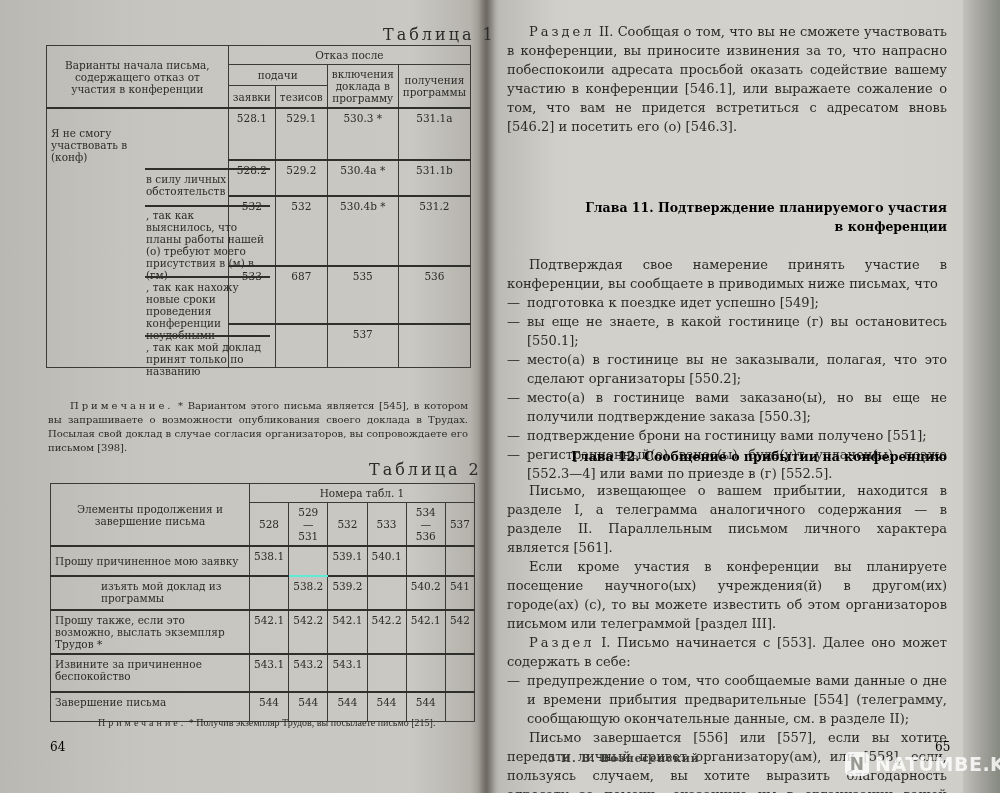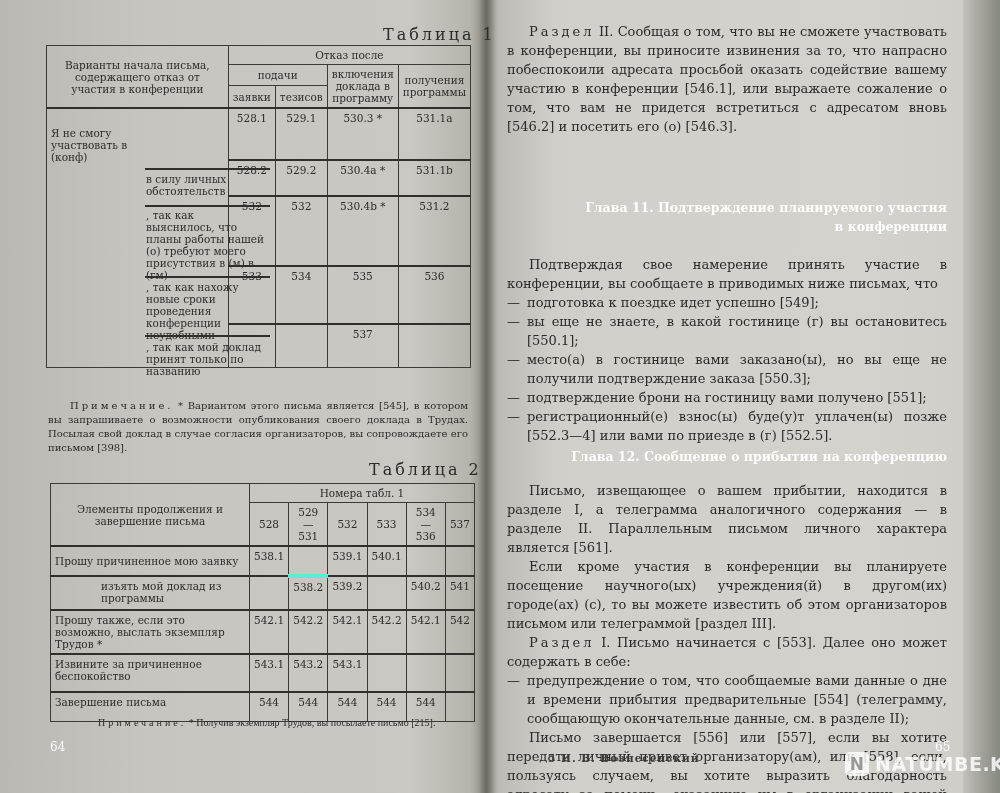--- a/index.html
+++ b/index.html
@@ -41,31 +41,31 @@
   table.book th { text-align: center; vertical-align: middle; }
   table.book td.num { text-align: center; }
   table.book .thick-top { border-top: 2px solid #2f2f2c; }
   .t1 { left: 46px; top: 45px; width: 425px; }
   .t2 { left: 50px; top: 483px; width: 425px; }
   .note {
     position: absolute; font-size: 10px; line-height: 14px; color: #2b2b29;
     text-align: justify;
   }
   .spaced { letter-spacing: 3px; }
-  .pagenum { position: absolute; font-size: 12px; color: #ffffff; }
+  .pagenum { position: absolute; font-size: 12px; color: #000000; }
 
   
   .rtext {
     position: absolute; font-size: 13px; line-height: 19px; color: #2a2a28;
     text-align: justify; width: 440px;
   }
   .rtext p { margin: 0; text-indent: 22px; }
   .heading {
     position: absolute; font-weight: bold; font-size: 12.5px; line-height: 19px;
-    color: #ffffff; text-align: right; width: 440px;
+    color: #000000; text-align: right; width: 440px;
   }
   ul.dash { list-style: none; margin: 0; padding: 0; }
   ul.dash li { position: relative; padding-left: 20px; }
   ul.dash li::before { content: "—"; position: absolute; left: 0; }
   .footer-sig { position: absolute; font-size: 10.5px; font-weight: bold; letter-spacing: 1px; color: #3a3a37; }
   .watermark {
     position: absolute; left: 845px; top: 752px; display: flex; align-items: center; gap: 6px;
     font-family: "DejaVu Sans", "Liberation Sans", sans-serif; font-weight: bold;
     font-size: 19px; color: rgba(255,255,255,0.82); letter-spacing: 0.5px;
   }
@@ -119,21 +119,21 @@
       <td class="num thick-top">531.1b</td>
     </tr>
     <tr>
       <td class="num thick-top" style="height:62px;">532</td>
       <td class="num thick-top">532</td>
       <td class="num thick-top">530.4b *</td>
       <td class="num thick-top">531.2</td>
     </tr>
     <tr>
       <td class="num thick-top" style="height:50px;">533</td>
-      <td class="num thick-top">534</td>
+      <td class="num thick-top">687</td>
       <td class="num thick-top">535</td>
       <td class="num thick-top">536</td>
     </tr>
     <tr>
       <td class="num thick-top" style="height:36px;"></td>
       <td class="num thick-top"></td>
       <td class="num thick-top">537</td>
       <td class="num thick-top"></td>
     </tr>
   </tbody>
@@ -176,21 +176,21 @@
       <td class="num thick-top">538.1</td>
       <td class="num thick-top"></td>
       <td class="num thick-top">539.1</td>
       <td class="num thick-top">540.1</td>
       <td class="num thick-top"></td>
       <td class="num thick-top"></td>
     </tr>
     <tr>
       <td style="height:26px; padding-left:50px; border-top:2px solid #2f2f2c;">изъять мой доклад из программы</td>
       <td class="num" style="border-top:2px solid #2f2f2c;"></td>
-      <td class="num" style="border-top:4px solid #5eead4;margin-left:12px;">538.2</td>
+      <td class="num" style="border-top:2px solid #5eead4;margin-left:12px;">538.2</td>
       <td class="num" style="border-top:2px solid #2f2f2c;">539.2</td>
       <td class="num" style="border-top:2px solid #2f2f2c;"></td>
       <td class="num" style="border-top:2px solid #2f2f2c;">540.2</td>
       <td class="num" style="border-top:2px solid #2f2f2c;">541</td>
     </tr>
     <tr>
       <td class="thick-top" style="height:30px;">Прошу также, если это возможно, выслать экземпляр Трудов *</td>
       <td class="num thick-top">542.1</td>
       <td class="num thick-top">542.2</td>
       <td class="num thick-top">542.1</td>
@@ -235,20 +235,21 @@
   <div class="heading" style="left:507px; top:198px;">
     <div>Глава 11. Подтверждение планируемого участия</div>
     <div>в конференции</div>
   </div>
 
   <div class="rtext" style="left:507px; top:255px;">
     <p>Подтверждая свое намерение принять участие в конференции, вы сообщаете в приводимых ниже письмах, что</p>
     <ul class="dash">
       <li>подготовка к поездке идет успешно [549];</li>
       <li>вы еще не знаете, в какой гостинице (г) вы остановитесь [550.1];</li>
+      <li>место(а) в гостинице вы не заказывали, полагая, что это сделают организаторы [550.2];</li>
       <li>место(а) в гостинице вами заказано(ы), но вы еще не получили подтверждение заказа [550.3];</li>
       <li>подтверждение брони на гостиницу вами получено [551];</li>
       <li>регистрационный(е) взнос(ы) буде(у)т уплачен(ы) позже [552.3—4] или вами по приезде в (г) [552.5].</li>
     </ul>
   </div>
 
   <div class="heading" style="left:507px; top:447px; text-align:right;">Глава 12. Сообщение о прибытии на конференцию</div>
 
   <div class="rtext" style="left:507px; top:481px;">
     <p>Письмо, извещающее о вашем прибытии, находится в разделе I, а телеграмма аналогичного содержания — в разделе II. Параллельным письмом личного характера является [561].</p>

